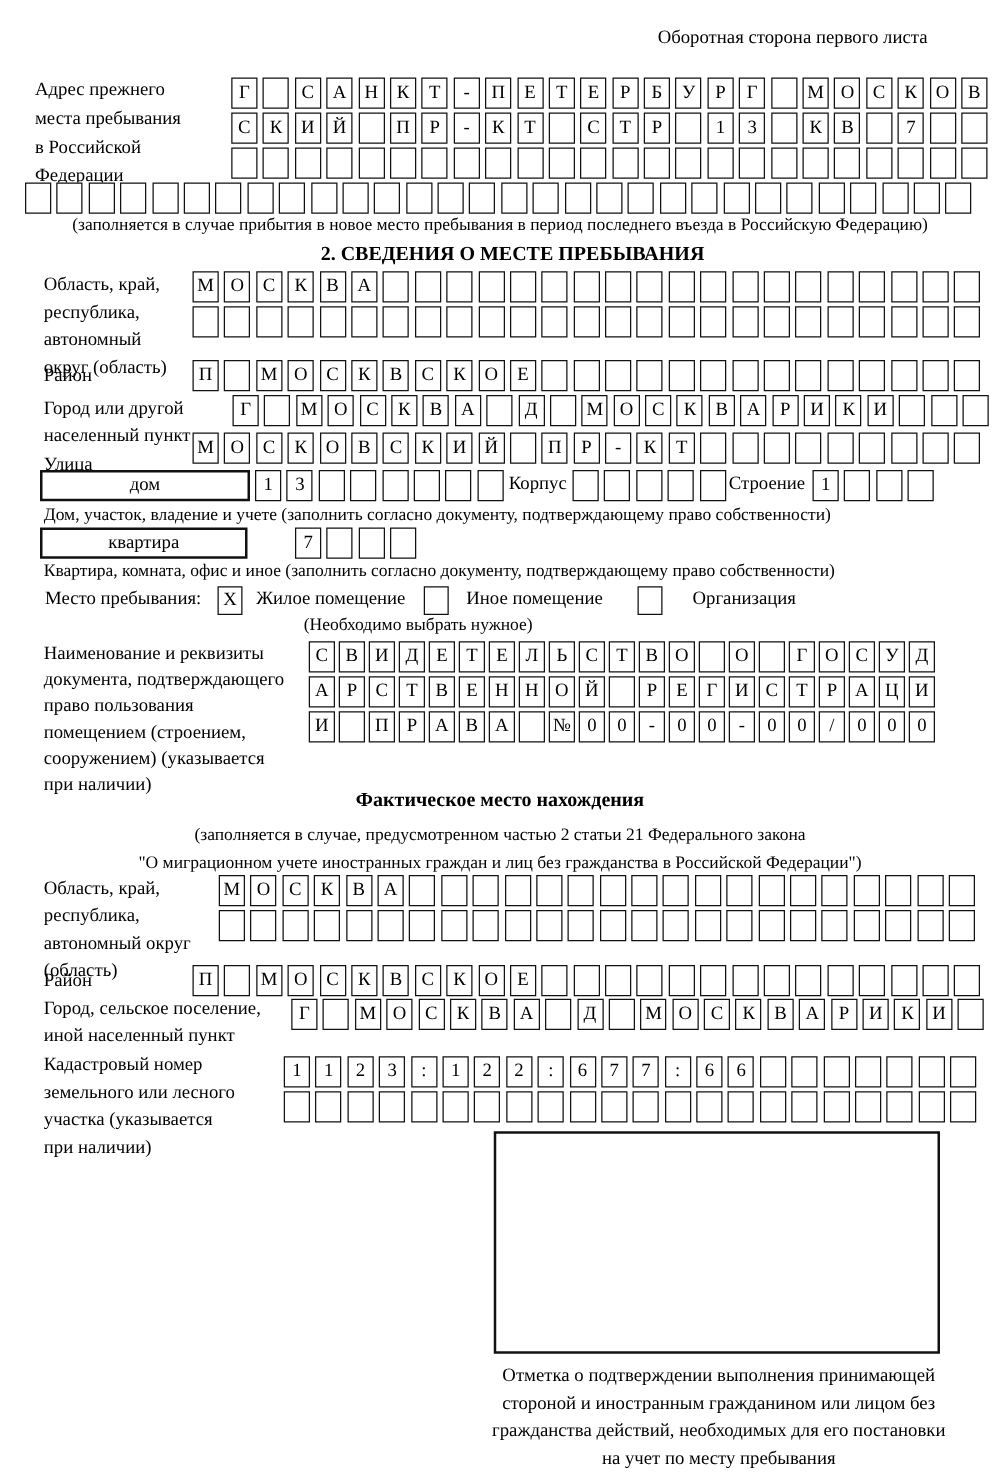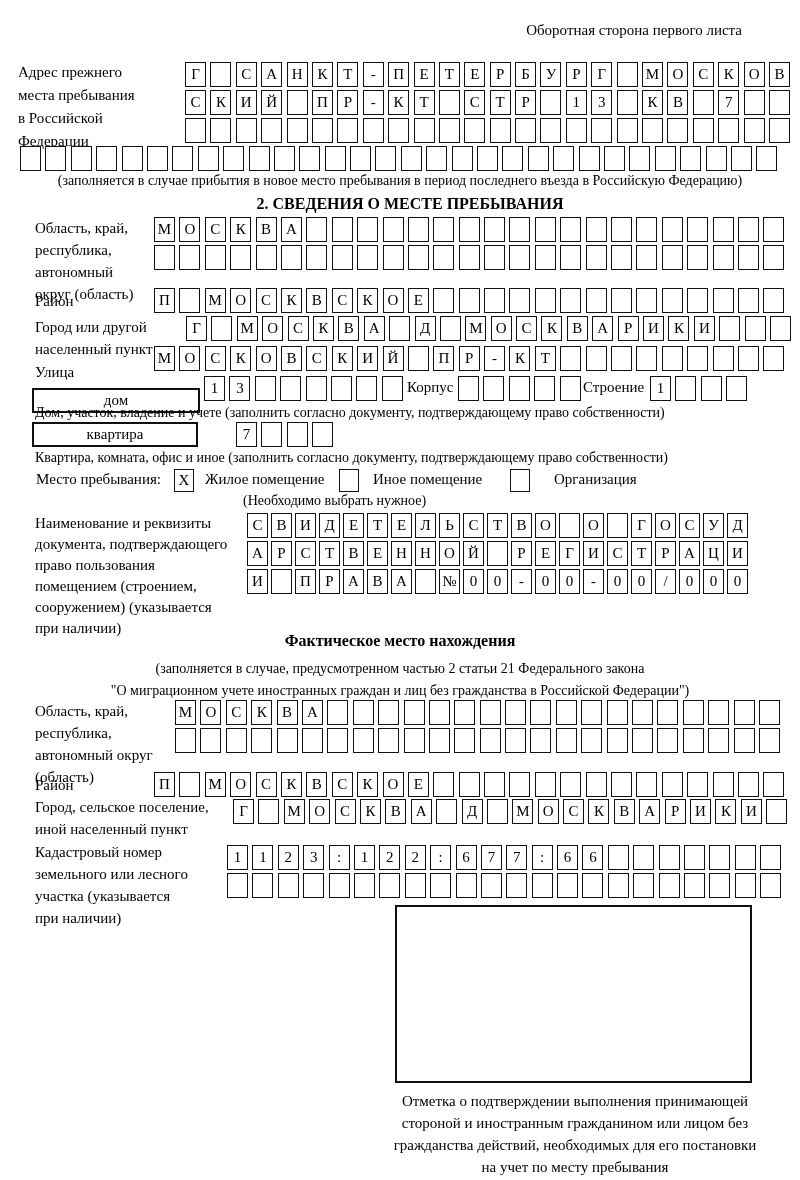--- a/index.html
+++ b/index.html
@@ -32,21 +32,21 @@
   }
   .title { font-size:16px; font-weight:bold; }
 </style>
 </head>
 <body>
 
 <div class="page">
 
   <div class="abs" style="top:22px; left:0; width:742px; text-align:right; font-size:15px;">Оборотная сторона первого листа</div>
 
-  <div class="abs lbl" style="top:61px; left:18px;font-family:Liberation Serif, serif;">Адрес прежнего
+  <div class="abs lbl" style="top:61px; left:28px;font-family:Liberation Serif, serif;">Адрес прежнего
 места пребывания
 в Российской
 Федерации</div>
   <div class="abs cellrow" style="top:62px; left:185px;">
       <div class="cell">Г</div>
       <div class="cell"></div>
       <div class="cell">С</div>
       <div class="cell">А</div>
       <div class="cell">Н</div>
       <div class="cell">К</div>
@@ -296,21 +296,21 @@
       <div class="cell"></div>
       <div class="cell"></div>
       <div class="cell"></div>
       <div class="cell"></div>
       <div class="cell"></div>
       <div class="cell"></div>
       <div class="cell"></div>
       <div class="cell"></div>
     </div>
 
-  <div class="abs bigbox" style="top:376px; left:32px; width:168px; height:25px;margin-top:12px;">
+  <div class="abs bigbox" style="top:376px; left:32px; width:168px; height:25px;">
     <span>дом</span>
   </div>
   <div class="abs cellrow" style="top:376px; left:204px;">
       <div class="cell">1</div>
       <div class="cell">3</div>
       <div class="cell"></div>
       <div class="cell"></div>
       <div class="cell"></div>
       <div class="cell"></div>
       <div class="cell"></div>

